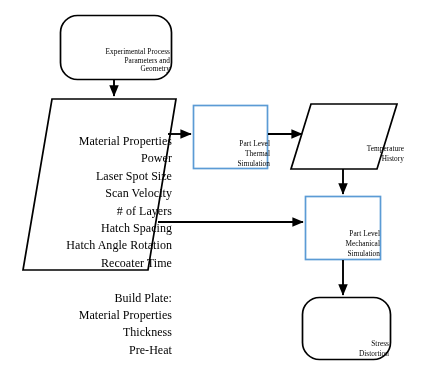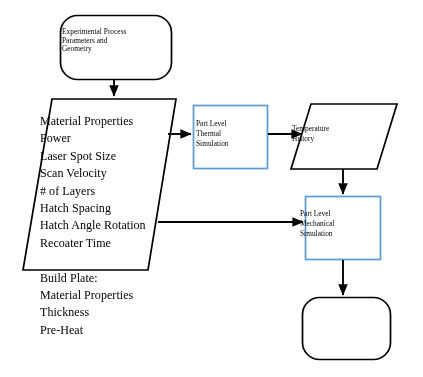--- a/index.html
+++ b/index.html
@@ -18,26 +18,27 @@
   #flow-svg {
     position: absolute;
     left: 0;
     top: 0;
     width: 423px;
     height: 377px;
   }
   .node-label {
     position: absolute;
     color: #000000;
-    text-align: left;
+    text-align: right;
     line-height: 1.18;
     font-size: 7.4px;
     letter-spacing: 0.05px;
     white-space: pre-line;
     pointer-events: none;
+    margin-top: 20px;
   }
   .lbl-start {
     left: 62px;
     top: 28px;
     width: 108px;
     font-size: 7.3px;
   }
   .lbl-inputs {
     left: 40px;
     top: 113px;
@@ -46,21 +47,21 @@
     line-height: 1.45;
   }
   .lbl-thermal {
     left: 196px;
     top: 119px;
     width: 74px;
     font-size: 7.3px;
     line-height: 1.35;
   }
   .lbl-temphist {
-    left: 292px;
+    left: 316px;
     top: 124px;
     width: 88px;
     font-size: 7.3px;
     line-height: 1.35;
   }
   .lbl-mech {
     left: 300px;
     top: 209px;
     width: 80px;
     font-size: 7.3px;
@@ -133,14 +134,16 @@
 Thermal
 Simulation</div>
 
   <div class="node-label lbl-temphist">Temperature
 History</div>
 
   <div class="node-label lbl-mech">Part Level
 Mechanical
 Simulation</div>
 
+  <div class="node-label lbl-stress">Stress
+Distortion</div>
 
 </div>
 
 </body></html>

